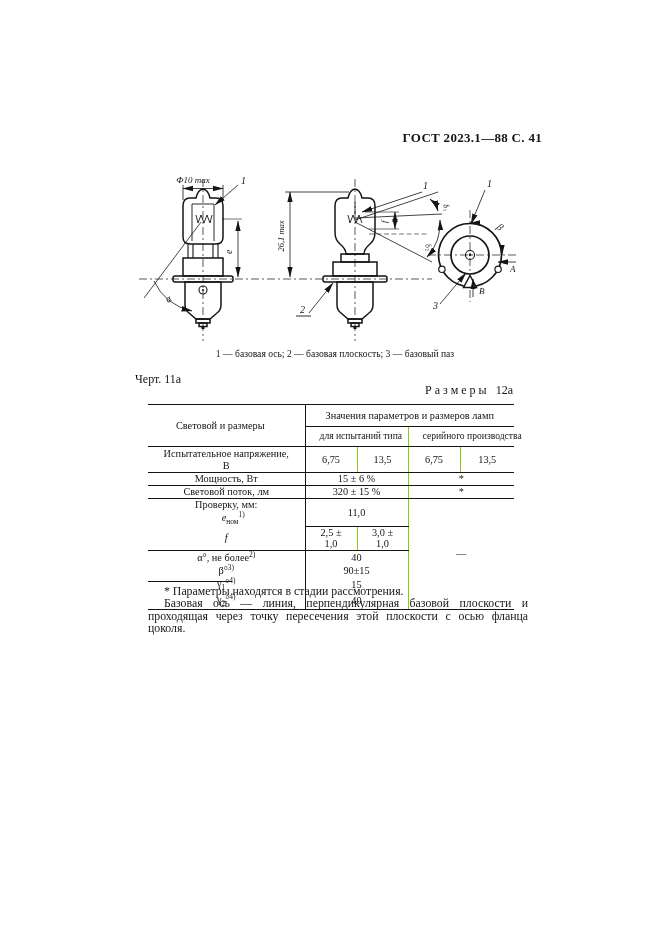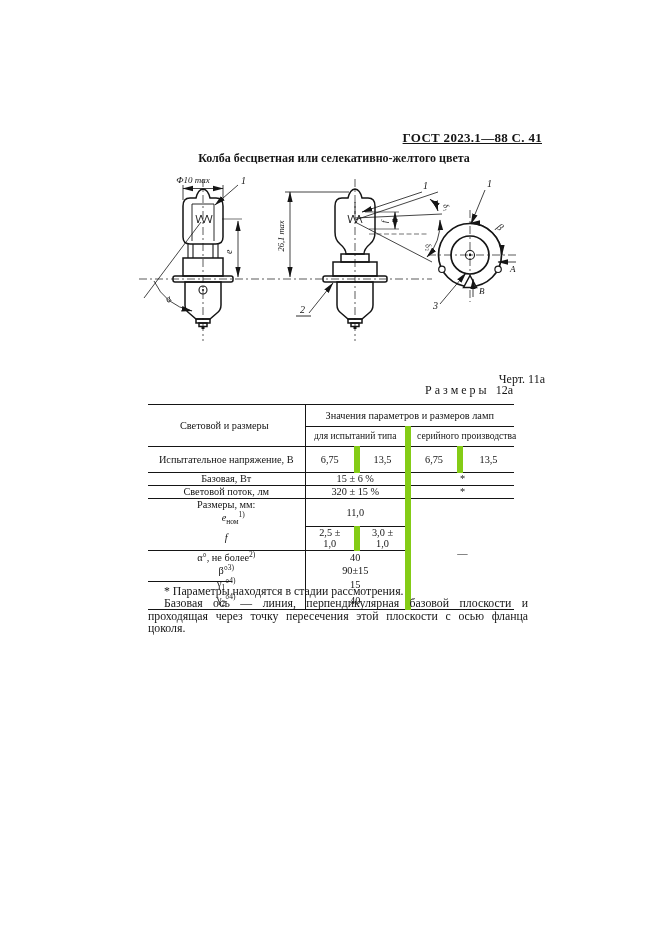--- a/index.html
+++ b/index.html
@@ -1,58 +1,57 @@
 <!DOCTYPE html>
 <html><head>
 <meta charset="utf-8">
 <style>
   html,body{margin:0;padding:0;background:#e8e8e8;}
   .page{
     position:relative;width:661px;height:936px;background:#ffffff;
     font-family:"Liberation Serif","DejaVu Serif",serif;color:#151515;overflow:hidden;
   }
   .gost-header{position:absolute;top:130px;left:330px;width:212px;text-align:right;
-    font-size:13px;font-weight:bold;letter-spacing:.3px;text-decoration:underline;}
+    font-size:13px;font-weight:bold;letter-spacing:.3px;}
   .doc-title{position:absolute;top:151px;left:145px;width:378px;text-align:center;
     font-size:12px;font-weight:bold;}
   .drawing-svg{position:absolute;top:172px;left:135px;}
   .fig-caption{position:absolute;top:348px;left:120px;width:430px;text-align:center;
     font-size:9.6px;}
-  .fig-label{position:absolute;top:372px;left:145px;width:400px;text-align:right;
+  .fig-label{position:absolute;top:372px;left:135px;width:400px;text-align:left;
     font-size:12px;}
   .tbl-label{position:absolute;top:383px;left:148px;width:365px;text-align:right;font-size:12px;}
   .tbl-label .sp{letter-spacing:3px;}
   
   table.params{position:absolute;top:404px;left:148px;width:366px;border-collapse:collapse;
     border-top:1.8px solid #151515;font-size:10.3px;table-layout:fixed;}
-  table.params td{padding:0 6px;text-align:center;vertical-align:middle;line-height:1.12;}
+  table.params td{padding:0 14px;text-align:center;vertical-align:middle;line-height:1.12;}
   td.c1{text-align:left;padding-left:8px;}
   .rthick{border-right:1.8px solid #151515;}
-  .br{border-right:6px solid #84cc16;margin-left:44px;}
+  .br{border-right:1px solid #84cc16;margin-left:44px;}
   .bb{border-bottom:1px solid #151515;}
   .bb2{border-bottom:1.8px solid #151515;}
   .small-hd{font-size:9.6px;white-space:nowrap;}
   .sub-item{padding-left:14px;}
   .greek{padding-left:12px;}
   sub{font-size:7.5px;}
   sup{font-size:7.5px;}
   
   .fn-sep{position:absolute;top:581px;left:148px;width:84px;border-top:1.5px solid #151515;}
   .footnotes{position:absolute;top:585px;left:148px;width:380px;font-size:11.8px;
     line-height:12.4px;text-align:justify;}
   .footnotes p{margin:0;text-indent:16px;}
   .fn-sup{font-size:8px;vertical-align:4px;}
 </style>
 </head>
 <body>
 
 <div class="page">
 
   <div class="gost-header">ГОСТ 2023.1—88 С. 41</div>
-  <div class="doc-title">Колба бесцветная или селекативно-желтого цвета</div>
 
   <svg class="drawing-svg" width="420" height="175" viewBox="0 0 420 175">
     <defs>
       <marker id="ah" viewBox="0 0 10 6" refX="9.5" refY="3" markerWidth="11" markerHeight="7" orient="auto-start-reverse" markerUnits="userSpaceOnUse">
         <path d="M0,0.5 L10,3 L0,5.5 Z" fill="#151515"></path>
       </marker>
     </defs>
 
     <g>
       <line x1="68" y1="7" x2="68" y2="169" stroke="#151515" stroke-width="0.7" stroke-dasharray="8,3,2,3"></line>
@@ -153,20 +152,21 @@
         <line x1="305" y1="132" x2="331" y2="101" marker-end="url(#ah)"></line>
       </g>
       <text x="352" y="15" font-size="10" font-style="italic" fill="#151515">1</text>
       <text x="361" y="56" font-size="10" font-style="italic" fill="#151515" transform="rotate(40 361 56)">β</text>
       <text x="375" y="100" font-size="9" font-style="italic" fill="#151515">A</text>
       <text x="344" y="122" font-size="9" font-style="italic" fill="#151515">B</text>
       <text x="298" y="137" font-size="10" font-style="italic" fill="#151515">3</text>
     </g>
   </svg>
 
+  <div class="fig-caption">1 — базовая ось; 2 — базовая плоскость; 3 — базовый паз</div>
   <div class="fig-label">Черт. 11а</div>
   <div class="tbl-label">
     <span class="sp">Размеры</span>&nbsp;&nbsp;<span>12а</span>
   </div>
 
   <table class="params">
     <colgroup>
         <col style="width:157px">
         <col style="width:52px">
         <col style="width:51px">
@@ -183,32 +183,32 @@
       <td class="bb2 small-hd" colspan="2">серийного производства</td>
     </tr>
     <tr style="height:26px">
       <td class="c1 rthick bb2">Испытательное напряжение, В</td>
       <td class="br bb2">6,75</td>
       <td class="br bb2">13,5</td>
       <td class="br bb2">6,75</td>
       <td class="bb2">13,5</td>
     </tr>
     <tr style="height:13px">
-      <td class="c1 rthick bb">Базовая, Вт</td>
+      <td class="c1 rthick bb">Мощность, Вт</td>
       <td class="br bb" colspan="2">15 ± 6 %</td>
       <td class="bb" colspan="2">*</td>
     </tr>
     <tr style="height:13px">
       <td class="c1 rthick bb">Световой поток, лм</td>
       <td class="br bb" colspan="2">320 ± 15 %</td>
       <td class="bb" colspan="2">*</td>
     </tr>
     <tr style="height:23px">
       <td class="c1 rthick">
-        <div>Размеры, мм:</div>
+        <div>Проверку, мм:</div>
         <div class="sub-item"><i>е</i><sub>ном</sub><sup>1)</sup></div>
       </td>
       <td class="br bb" colspan="2">11,0</td>
       <td colspan="2" rowspan="6" class="bb">—</td>
     </tr>
     <tr style="height:17px">
       <td class="c1 rthick bb sub-item"><i>f</i></td>
       <td class="br bb">2,5 ± 1,0</td>
       <td class="br bb">3,0 ± 1,0</td>
     </tr>

